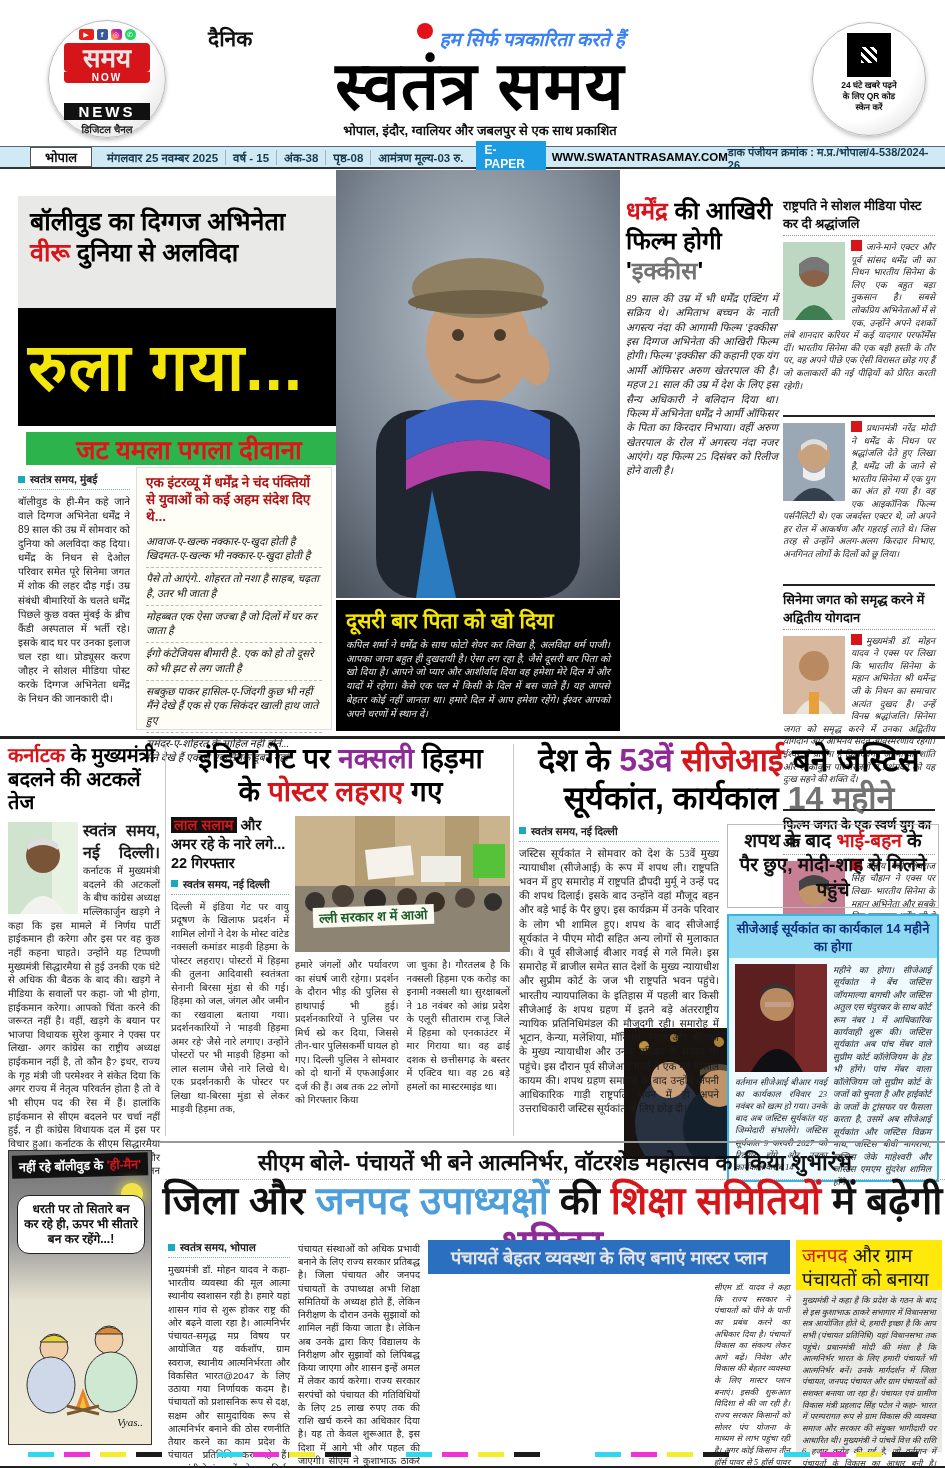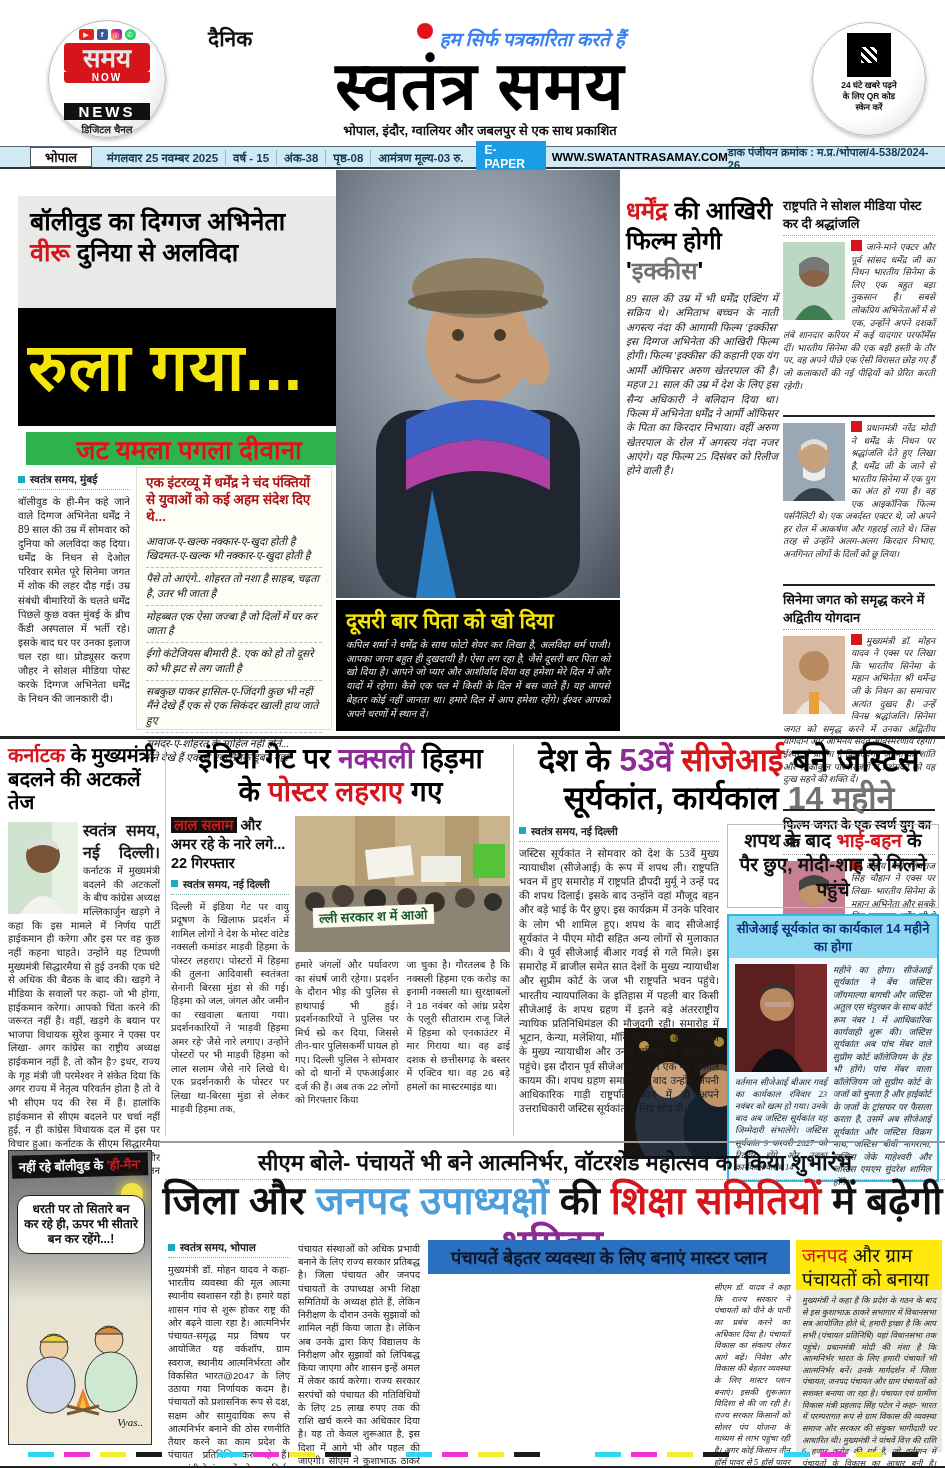--- a/index.html
+++ b/index.html
@@ -27,21 +27,21 @@
   .qline:last-child{border-bottom:none}
   .kapilbox{background:#000;color:#fff;padding:6px 10px}
   .kapilbox h3{color:#f4e50a;font-size:21px;font-weight:bold;margin-bottom:4px}
   .kapilbox p{font-style:italic;font-size:9.8px;line-height:1.4;color:#eee;text-align:justify}
   .tribute{border-bottom:2px solid #222;padding:4px 0 23px}
   .tribute h3{font-size:12.8px;font-weight:bold;color:#111;border-bottom:1px dotted #999;padding-bottom:3px;margin-bottom:4px}
   .tribute .flag{width:11px;height:11px;background:#d6151b;display:inline-block;margin-right:4px;vertical-align:-1px}
   .tribute .tb{font-family:"Liberation Serif",serif;font-style:italic;font-size:9px;line-height:1.4;text-align:justify;color:#222}
   .tribute .tp{float:left;width:62px;height:78px;margin:2px 6px 2px 0}
   .headline-md{font-weight:bold;color:#000;text-align:center;line-height:1.18}
-  .capbar{background:#2a6fc0;color:#0f172a;font-weight:bold;font-size:18px;display:flex;align-items:center;justify-content:center}
+  .capbar{background:#2a6fc0;color:#e5e5e5;font-weight:bold;font-size:18px;display:flex;align-items:center;justify-content:center}
   .cmyk{display:flex;gap:10px;align-items:center}
   .cmyk i{display:block;width:26px;height:5px}
   .c1{background:#2fd8ef}.c2{background:#ef33d5}.c3{background:#f2ee2d}.c4{background:#1b1b1b}
   .vdiv{width:1px;background:#c9c9c9}
   .dateitem{padding:0 7px;border-right:1px solid #9db6c2;font-weight:bold;font-size:11.5px;color:#143a4e;white-space:nowrap}
   .smallital{font-family:"Liberation Serif",serif;font-style:italic;font-size:8.6px;line-height:1.42;text-align:justify;color:#222}
 </style>
 </head>
 <body>
 

